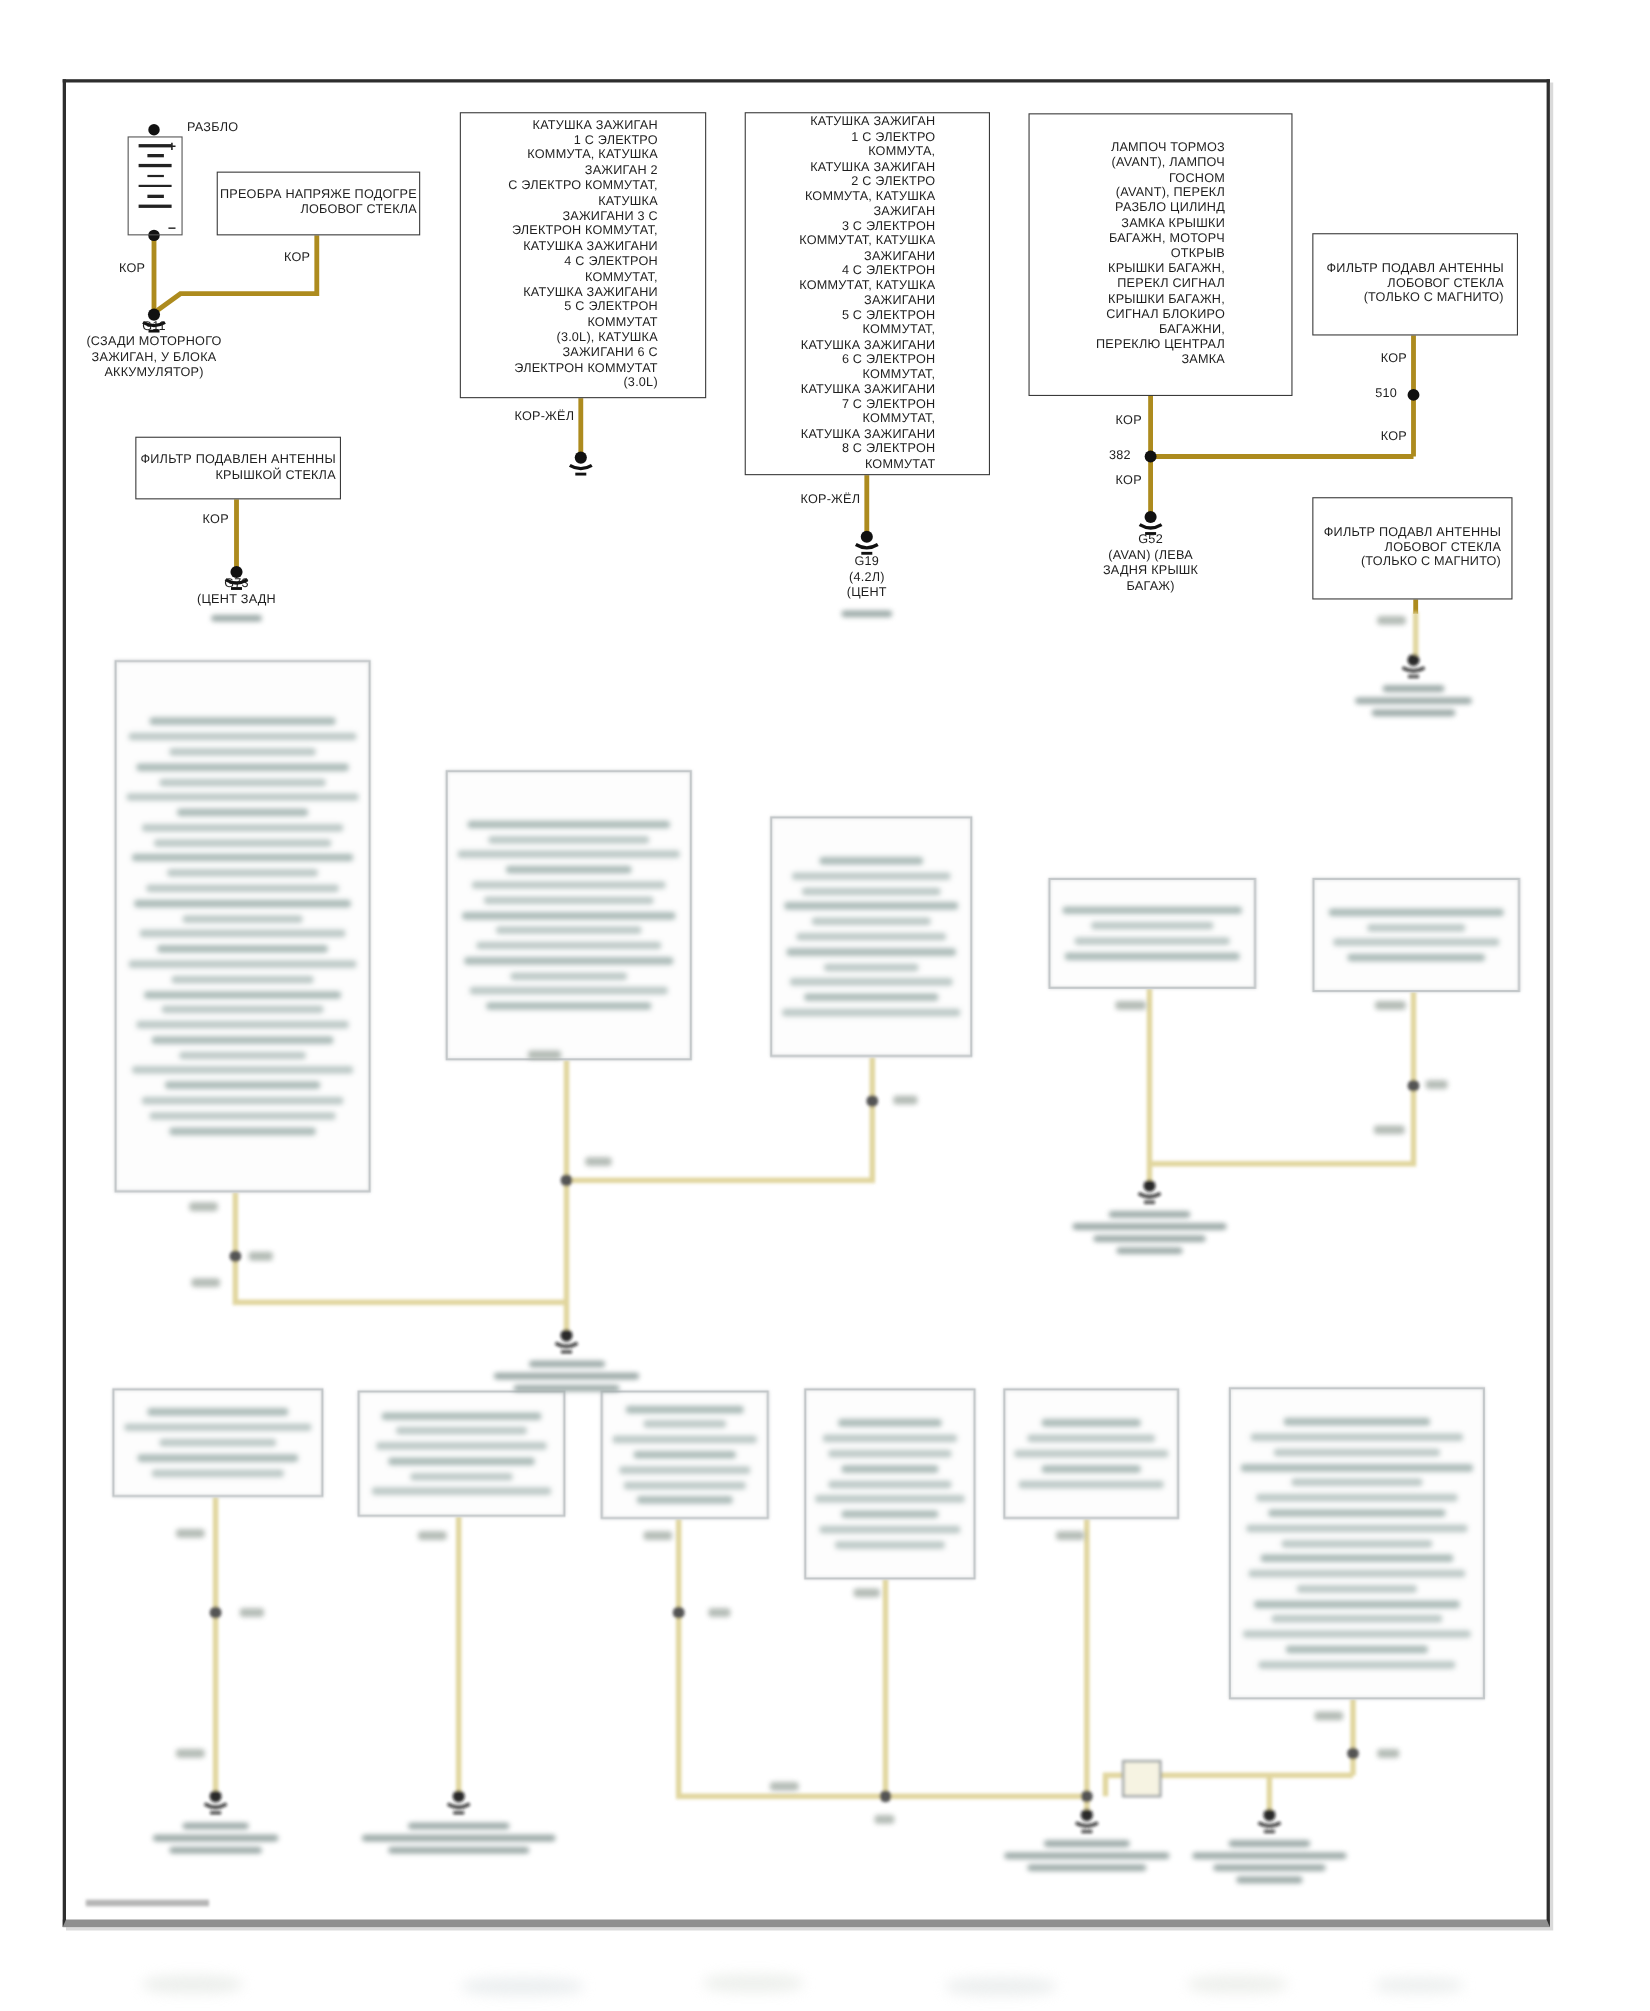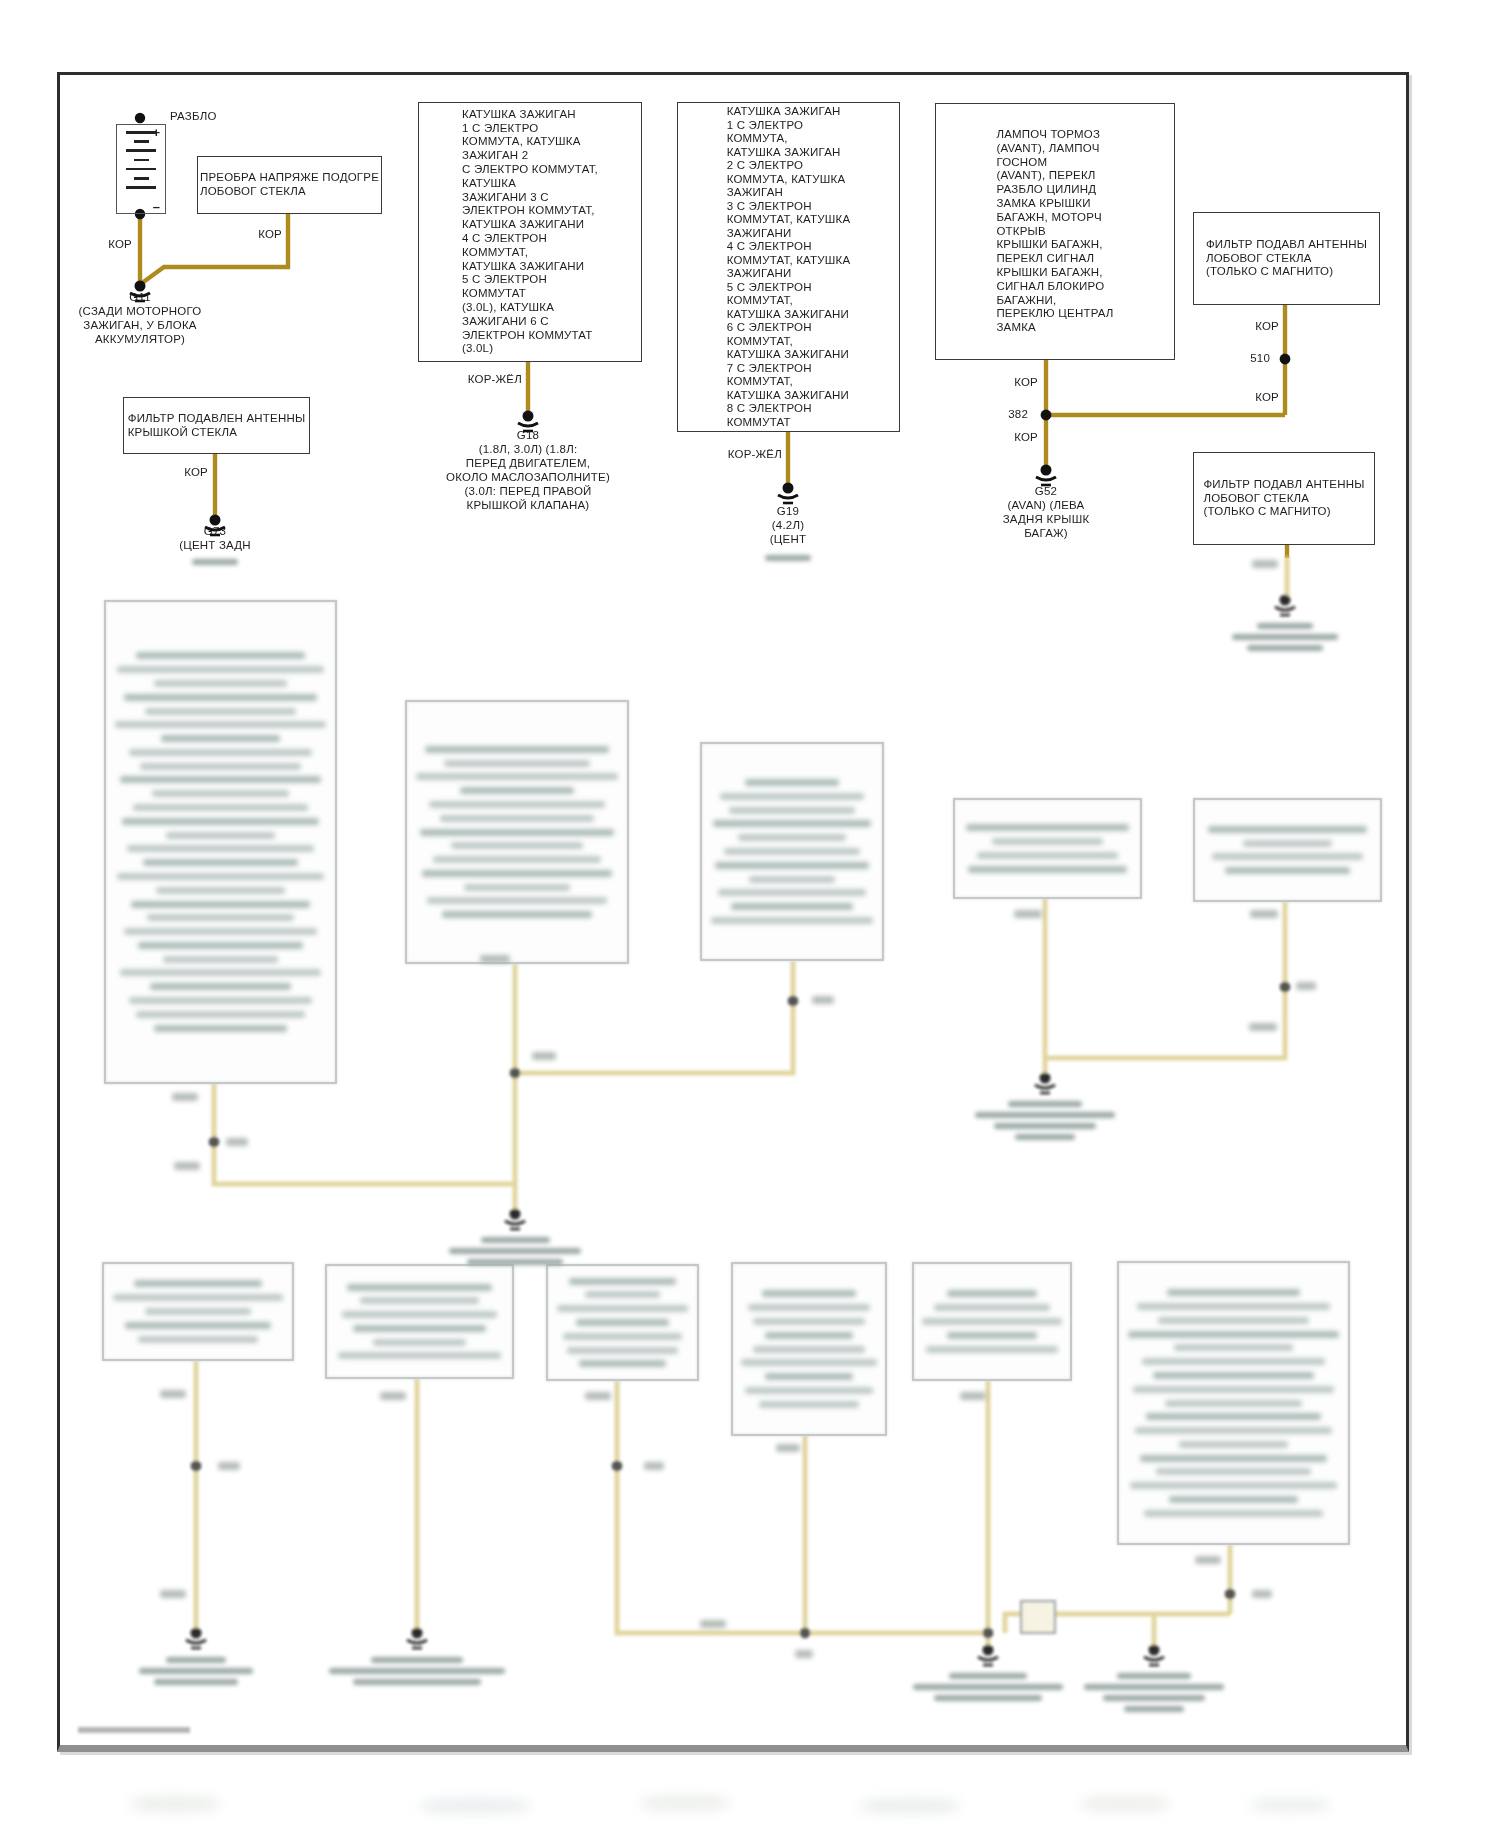--- a/index.html
+++ b/index.html
@@ -6,21 +6,21 @@
     --wire:#ad8b1e; --wireb:#ddd091; --txt:#1e1e1e; --bord:#2e2e2e;
   }
   html,body{margin:0;padding:0;background:#ffffff;}
   #stage{position:relative;width:1500px;height:1828px;background:#ffffff;overflow:hidden;
          font-family:"Liberation Sans", sans-serif;color:var(--txt);}
   #page{position:absolute;left:57px;top:72px;width:1346px;height:1670px;
         border:3px solid var(--bord);border-bottom:7px solid #8f8f8f;background:#ffffff;
         box-shadow:3px 3px 0 rgba(150,150,150,.35);}
   svg.wires{position:absolute;left:0;top:0;pointer-events:none;}
   .box{position:absolute;border:1.6px solid #3a3a3a;display:flex;align-items:center;justify-content:center;
-       text-align:left;font-size:11.5px;line-height:13.8px;white-space:pre-line;letter-spacing:.2px;background:#fff;}
+       text-align:right;font-size:11.5px;line-height:13.8px;white-space:pre-line;letter-spacing:.2px;background:#fff;}
   .cap{position:absolute;text-align:center;font-size:11.5px;line-height:14px;white-space:pre-line;letter-spacing:.2px;}
   .lbl{position:absolute;font-size:11.5px;letter-spacing:.2px;}
   .ra{text-align:right;}
   
   #battery{position:absolute;left:116px;top:124px;width:48px;height:88px;border:1.5px solid #555;}
   #battery .plates{position:absolute;left:0;top:6px;width:100%;}
   #battery .pl{background:#222;height:2.6px;margin:0 auto 6.6px auto;}
   #battery .pl.long{width:30px;} #battery .pl.short{width:15px;}
   #battery .sign{position:absolute;font-size:13px;font-weight:bold;color:#222;}
   
@@ -211,26 +211,20 @@
   <div class="lbl ra" style="left:1225px;top:320px;width:54px;">КОР</div>
   <div class="lbl ra" style="left:1218px;top:352px;width:52px;">510</div>
   <div class="lbl ra" style="left:1225px;top:391px;width:54px;">КОР</div>
 
   <div class="cap" style="left:55px;top:290px;width:170px;">G11
 (СЗАДИ МОТОРНОГО
 ЗАЖИГАН, У БЛОКА
 АККУМУЛЯТОР)</div>
   <div class="cap" style="left:140px;top:524px;width:150px;">G73
 (ЦЕНТ ЗАДН</div>
-  <div class="cap" style="left:418px;top:428px;width:220px;">G18
-(1.8Л, 3.0Л) (1.8Л:
-ПЕРЕД ДВИГАТЕЛЕМ,
-ОКОЛО МАСЛОЗАПОЛНИТЕ)
-(3.0Л: ПЕРЕД ПРАВОЙ
-КРЫШКОЙ КЛАПАНА)</div>
   <div class="cap" style="left:718px;top:504px;width:140px;">G19
 (4.2Л)
 (ЦЕНТ</div>
   <div class="cap" style="left:976px;top:484px;width:140px;">G52
 (AVAN) (ЛЕВА
 ЗАДНЯ КРЫШК
 БАГАЖ)</div>
 
   <div class="connector" style="left:1020px;top:1600px;width:32px;height:30px;"></div>
   <div class="footerline"></div>

